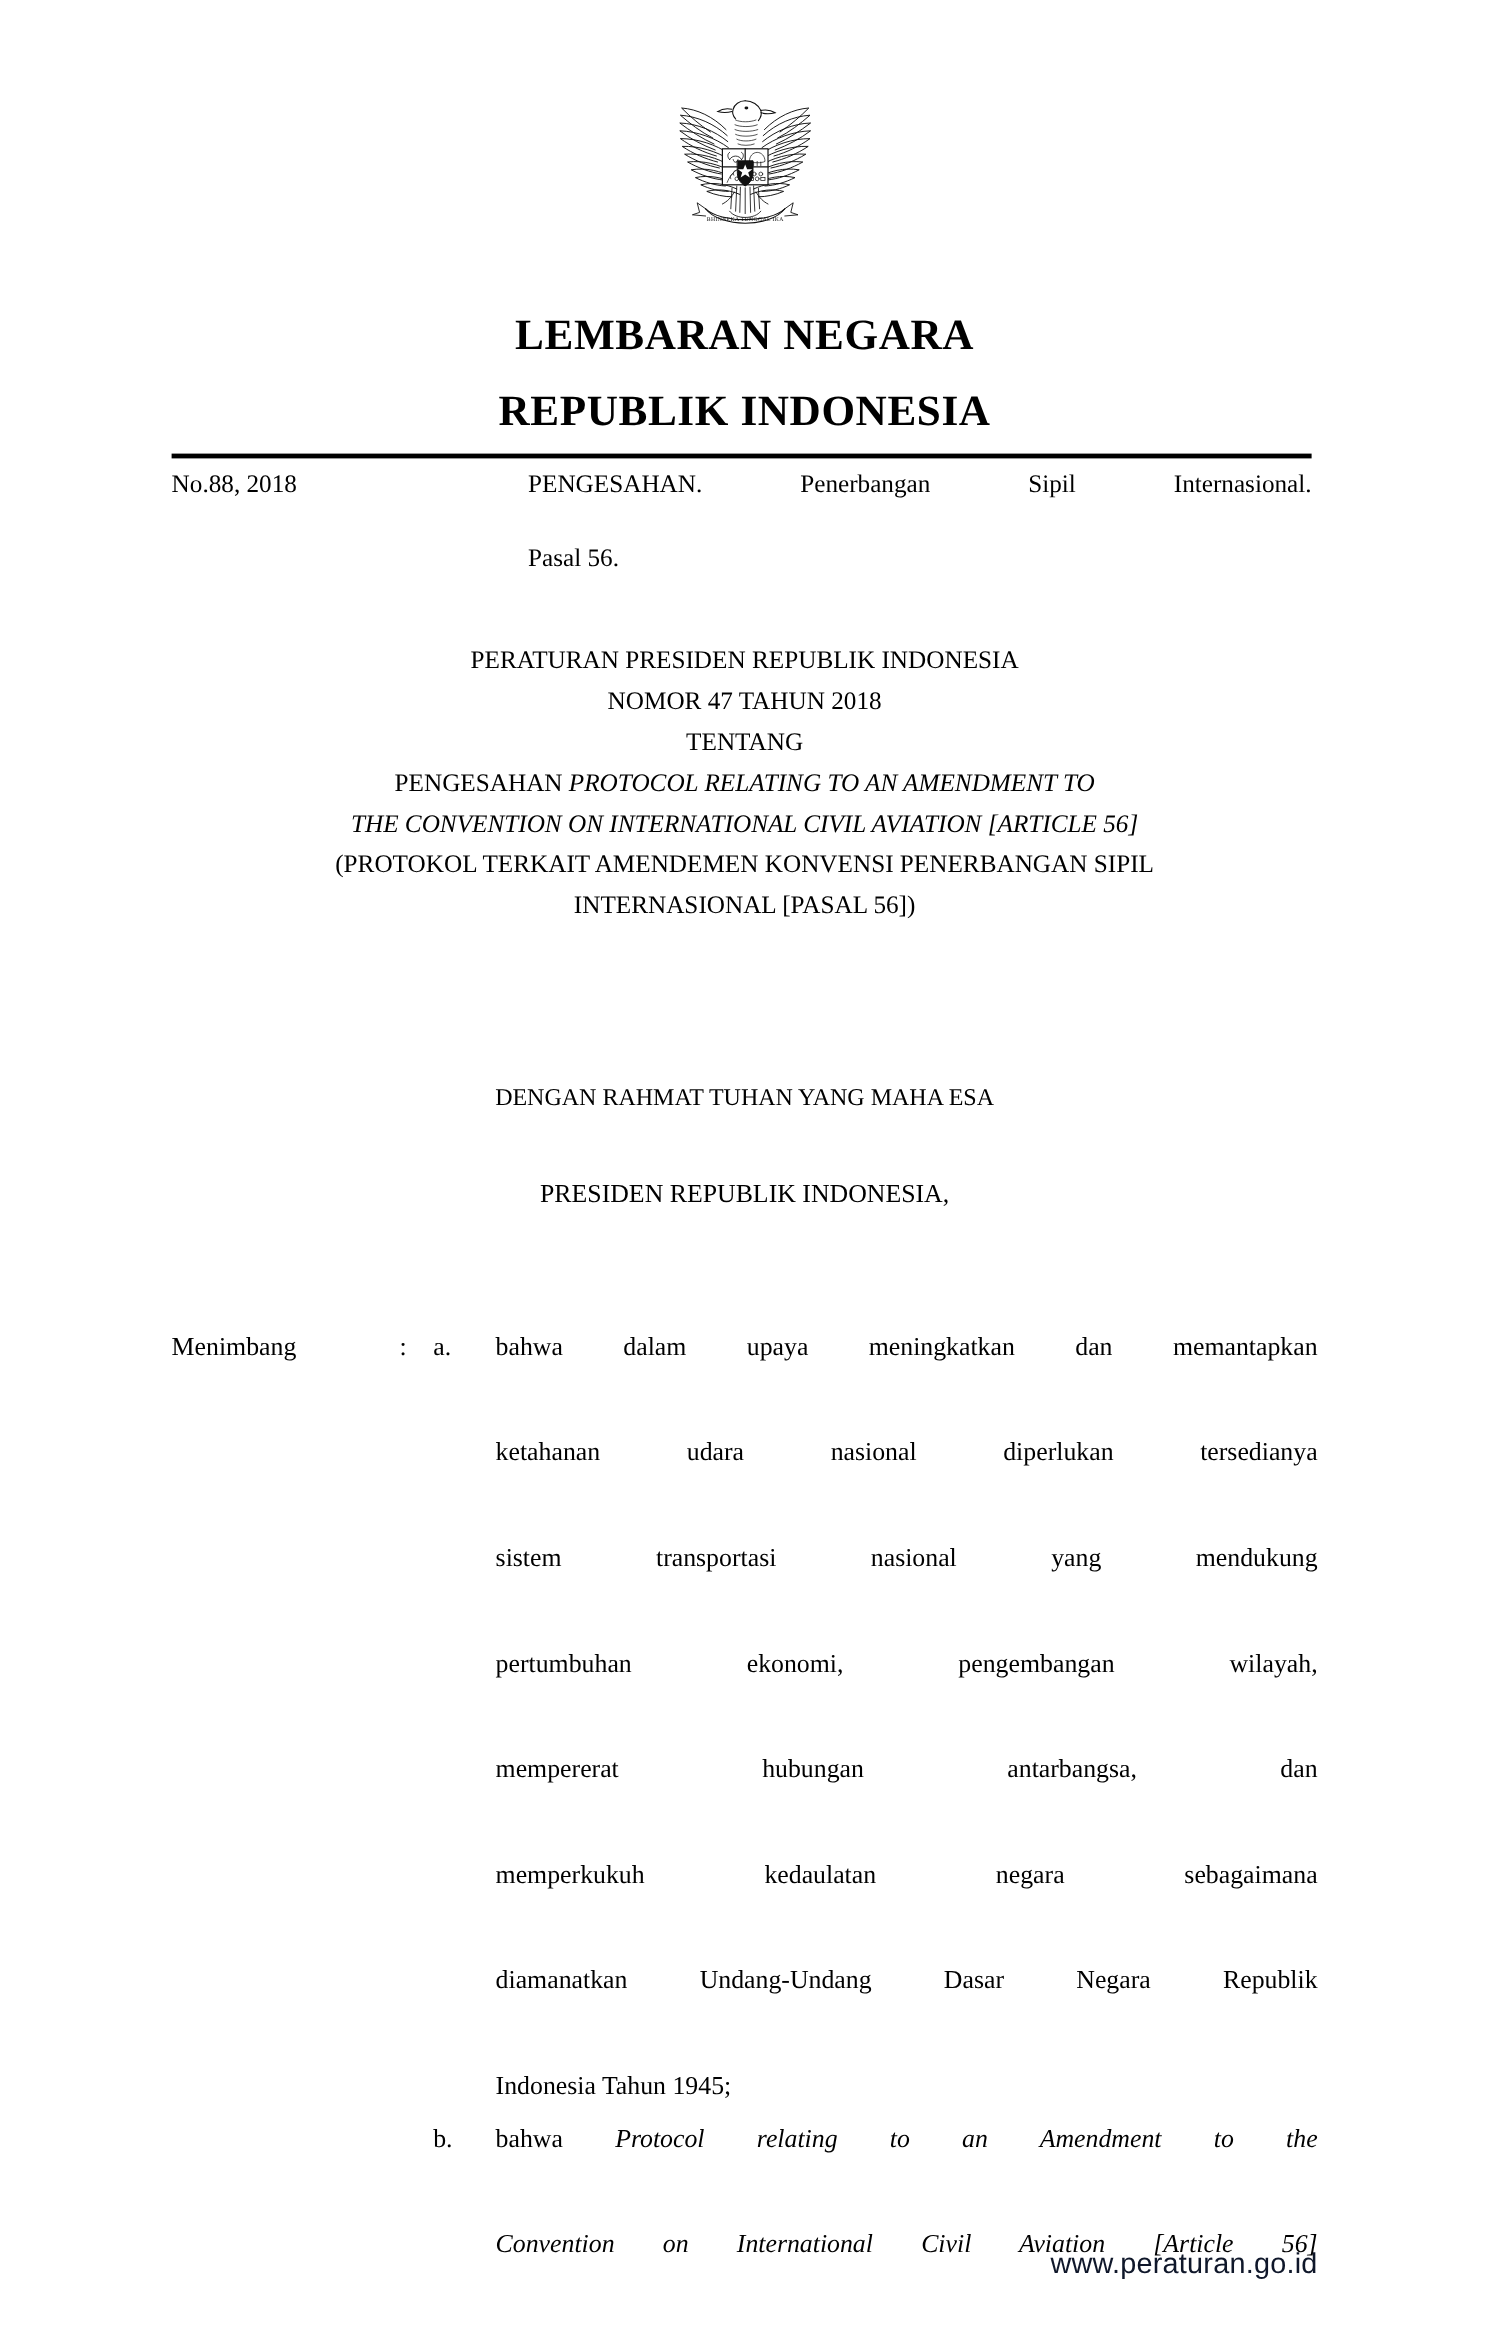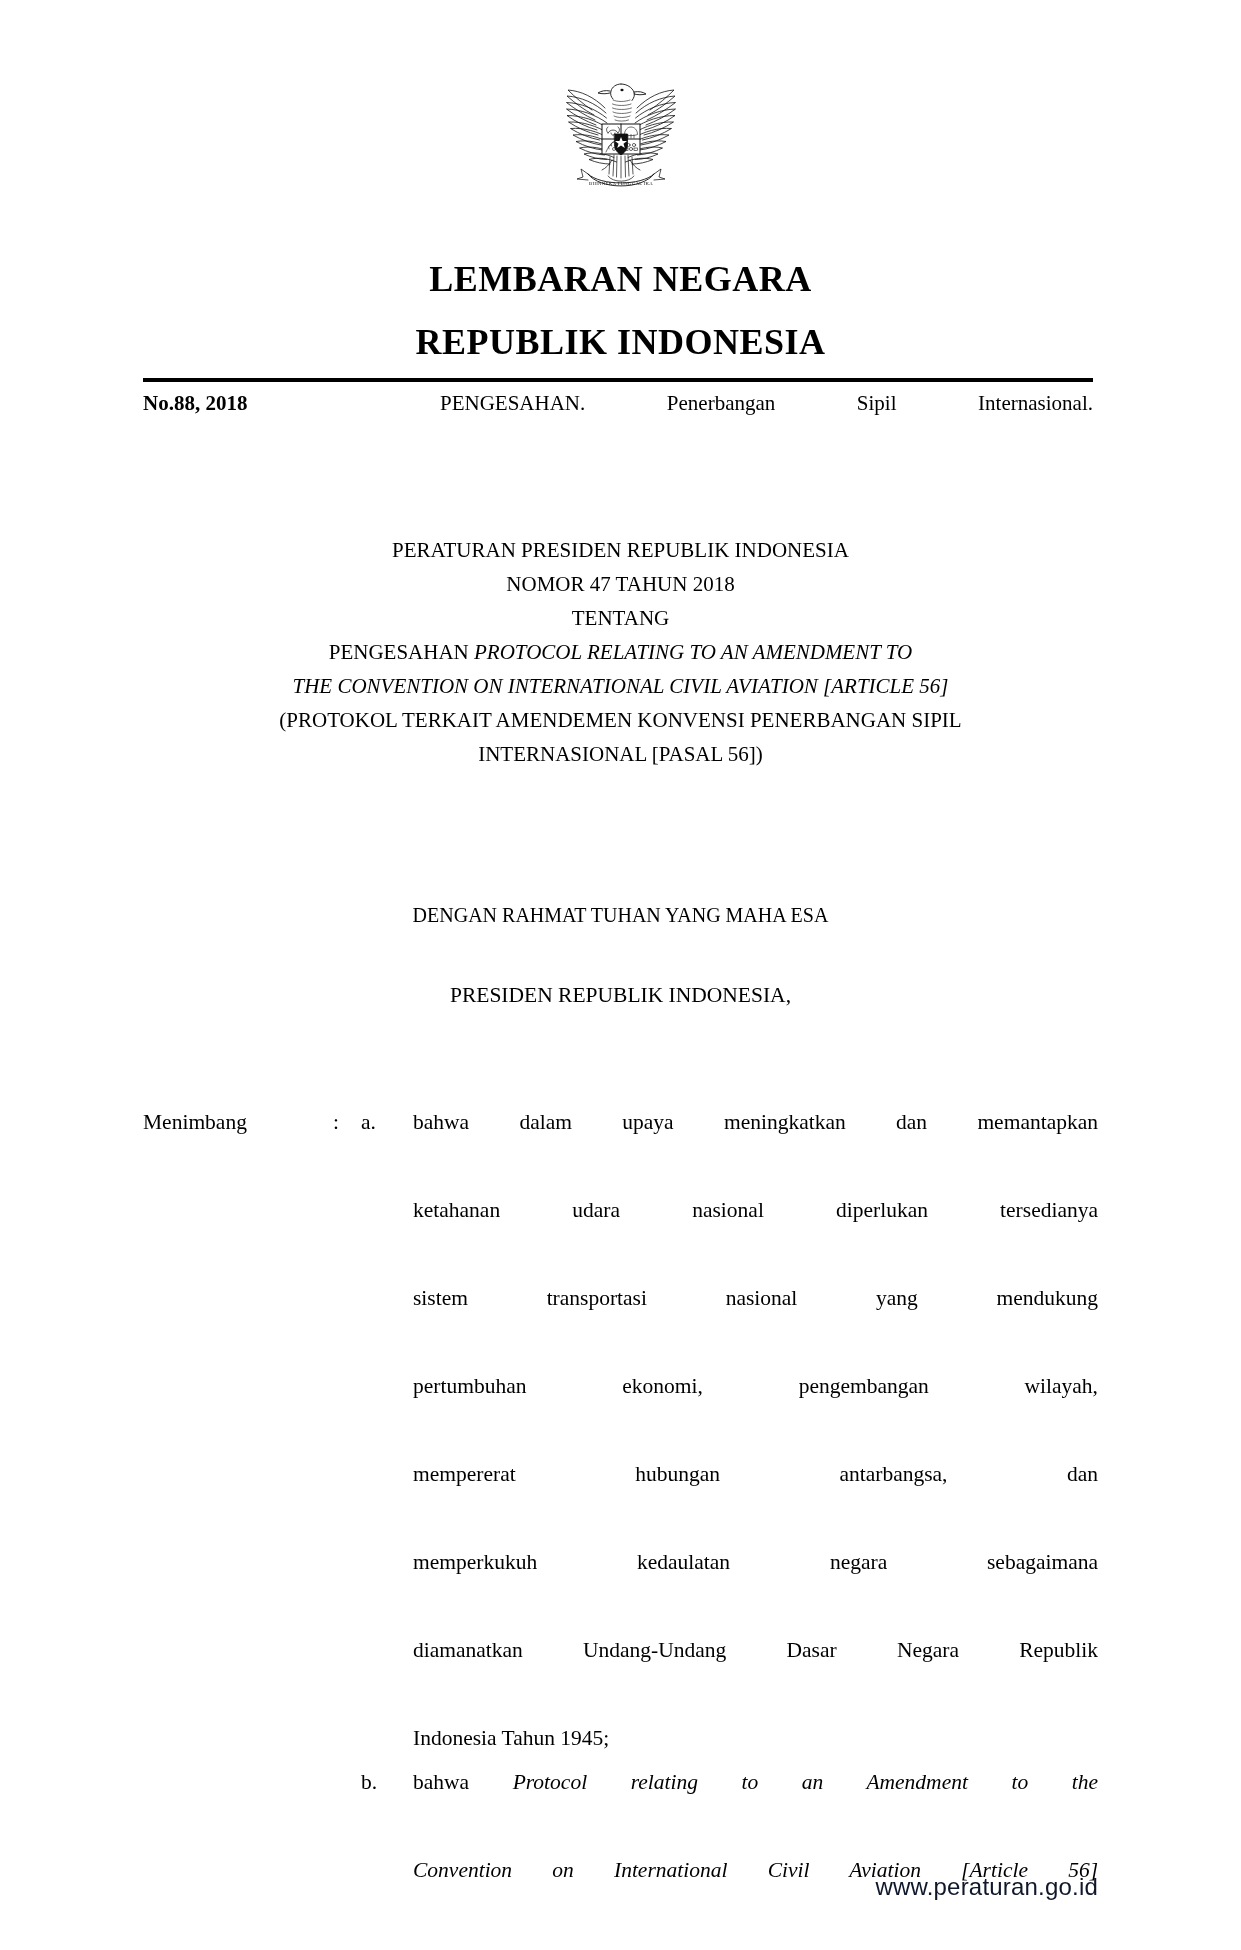--- a/index.html
+++ b/index.html
@@ -67,21 +67,20 @@
     width: 950px;
     font-size: 21px;
     line-height: 31px;
     display: flex;
     align-items: flex-start;
   }
   .gazette-number {
     width: 297px;
     flex: 0 0 297px;
     white-space: nowrap;
-    font-weight: bold;
   }
   .gazette-subject {
     flex: 1 1 auto;
     text-align: justify;
     text-justify: inter-word;
   }
   .gazette-subject > span { display: block; }
   .gazette-subject .jline {
     display: block;
     text-align: justify;
@@ -311,20 +310,21 @@
     <span class="mline">LEMBARAN NEGARA</span>
     <span class="mline">REPUBLIK INDONESIA</span>
   </div>
 
   <div class="masthead-rule"></div>
 
   <div class="gazette">
     <div class="gazette-number">No.88, 2018</div>
     <div class="gazette-subject">
       <span class="jline">PENGESAHAN. Penerbangan Sipil Internasional.</span>
+      <span>Pasal 56.</span>
     </div>
   </div>
 
   <div class="title-block">
     <span class="tline">PERATURAN PRESIDEN REPUBLIK INDONESIA</span>
     <span class="tline">NOMOR 47 TAHUN 2018</span>
     <span class="tline">TENTANG</span>
     <span class="tline"><span>PENGESAHAN </span><span class="it">PROTOCOL RELATING TO AN AMENDMENT TO</span></span>
     <span class="tline it">THE CONVENTION ON INTERNATIONAL CIVIL AVIATION [ARTICLE 56]</span>
     <span class="tline">(PROTOKOL TERKAIT AMENDEMEN KONVENSI PENERBANGAN SIPIL</span>

